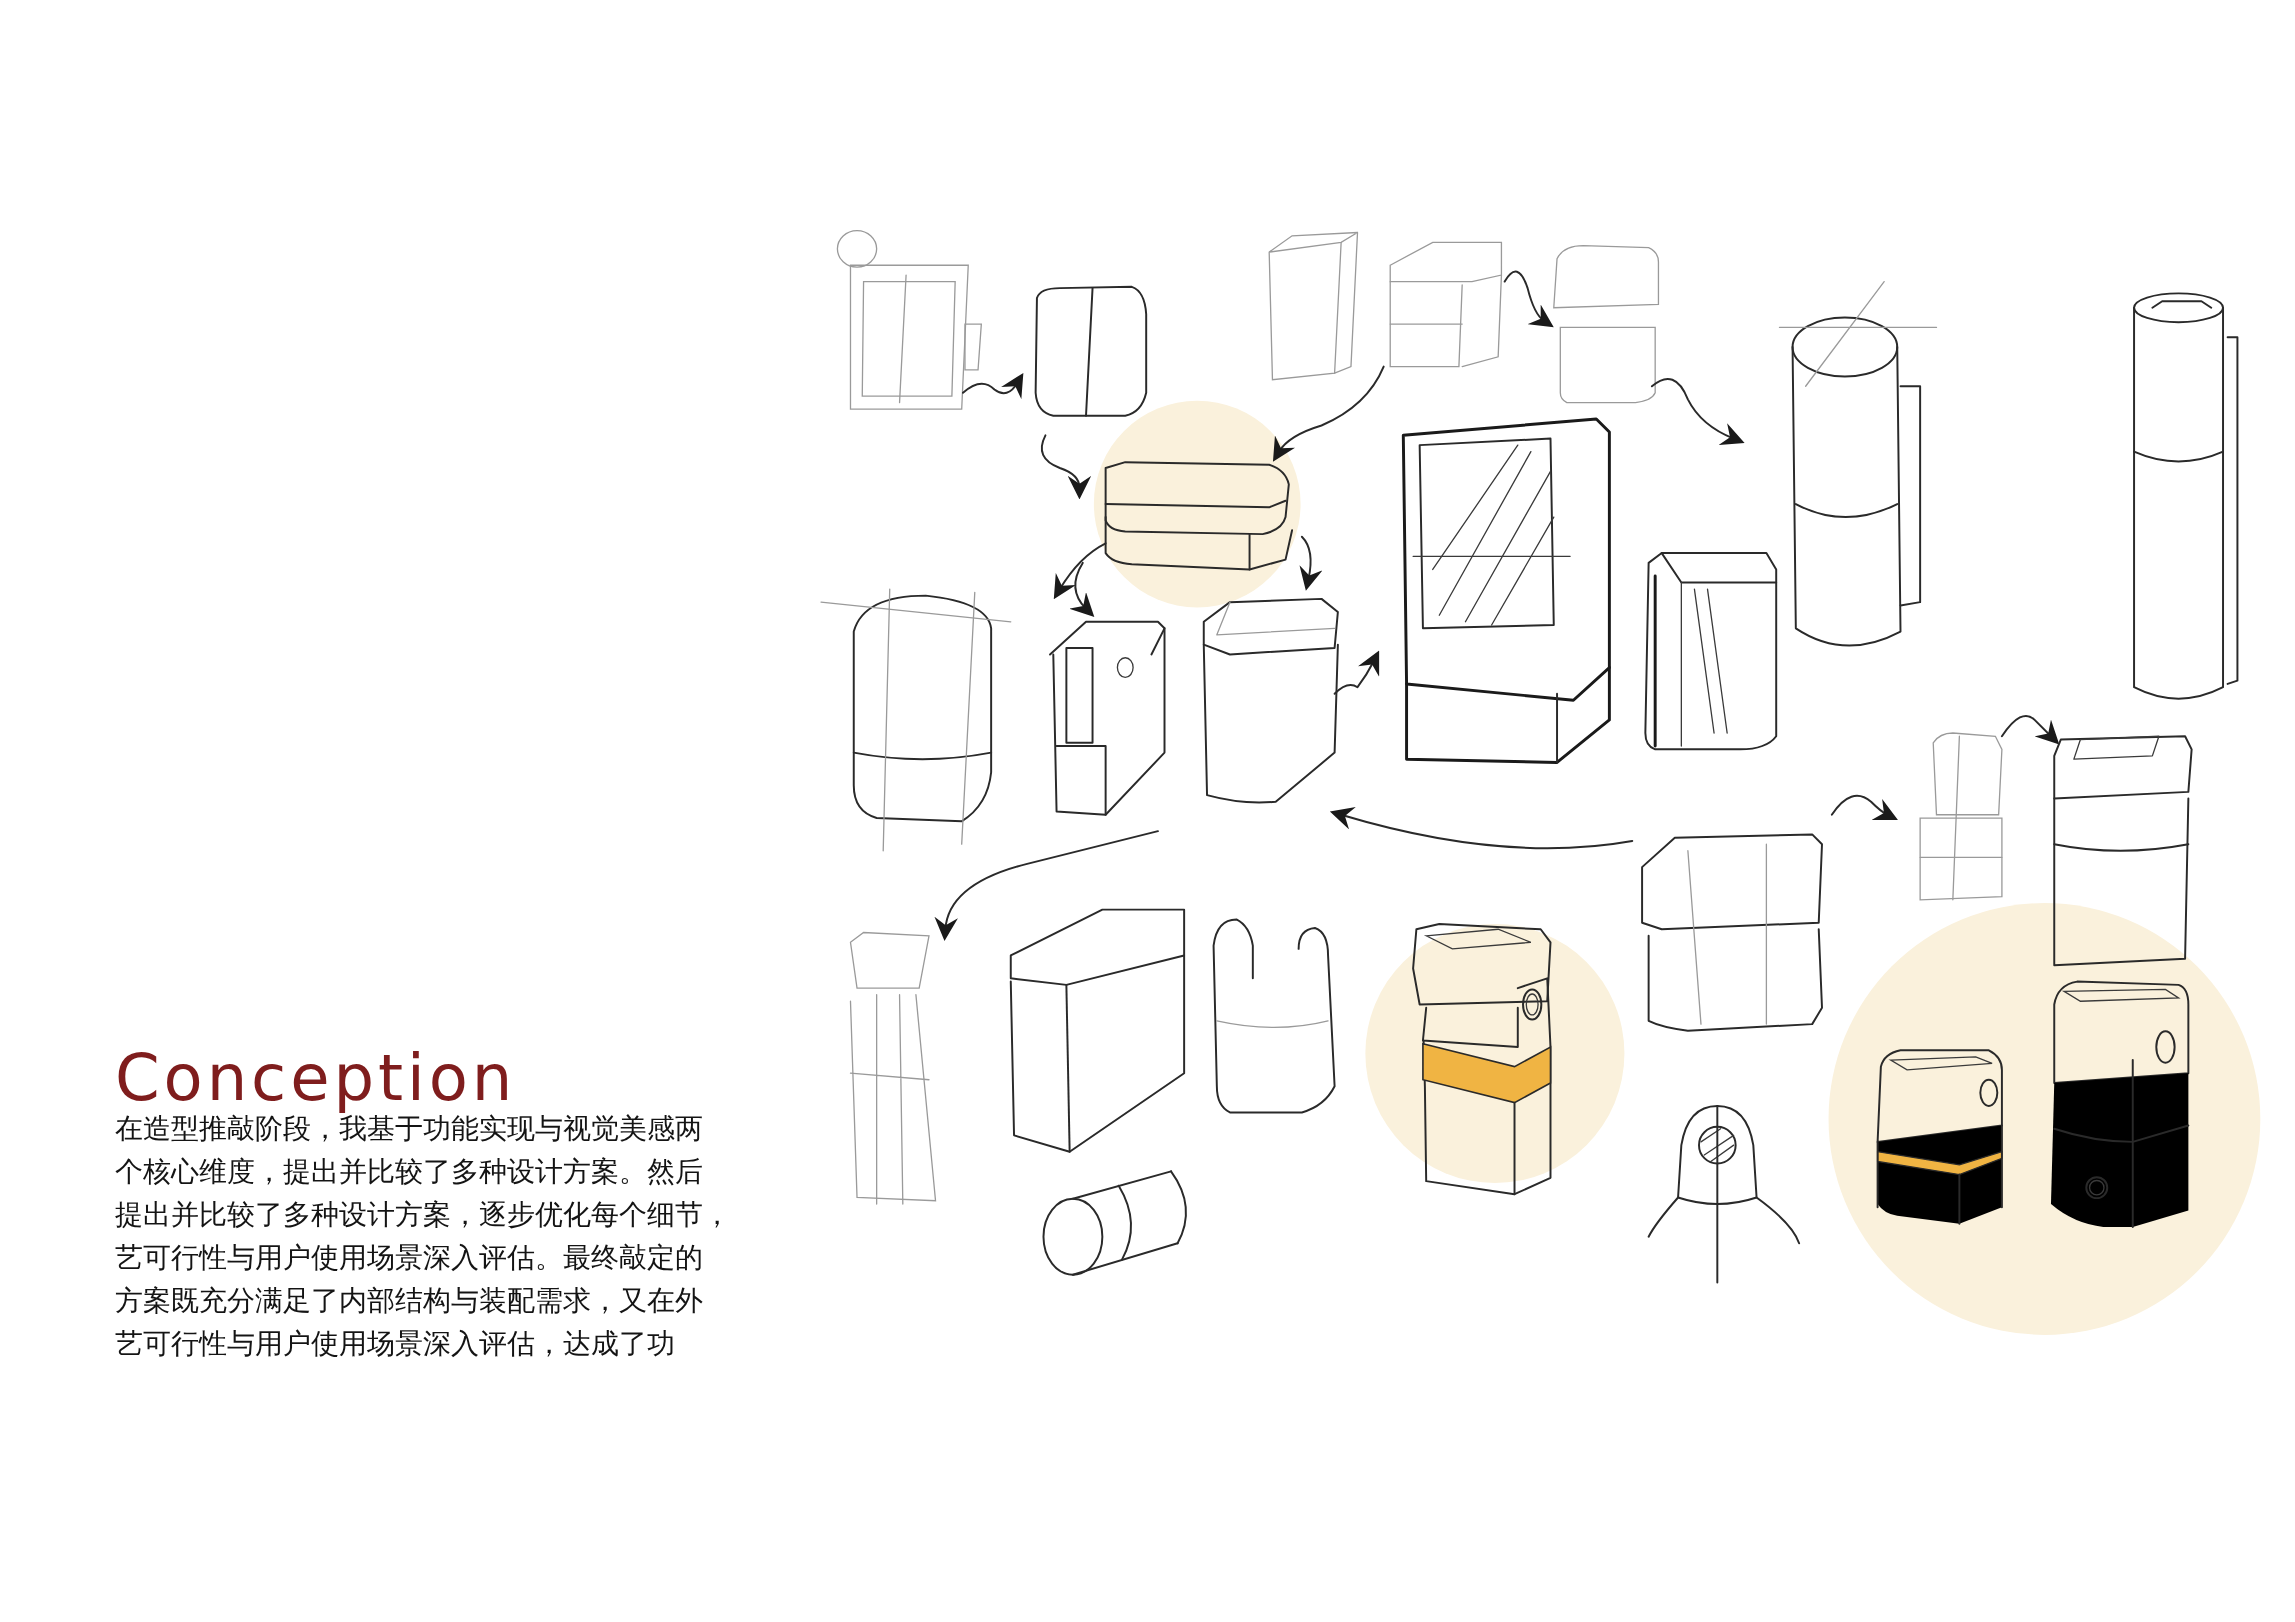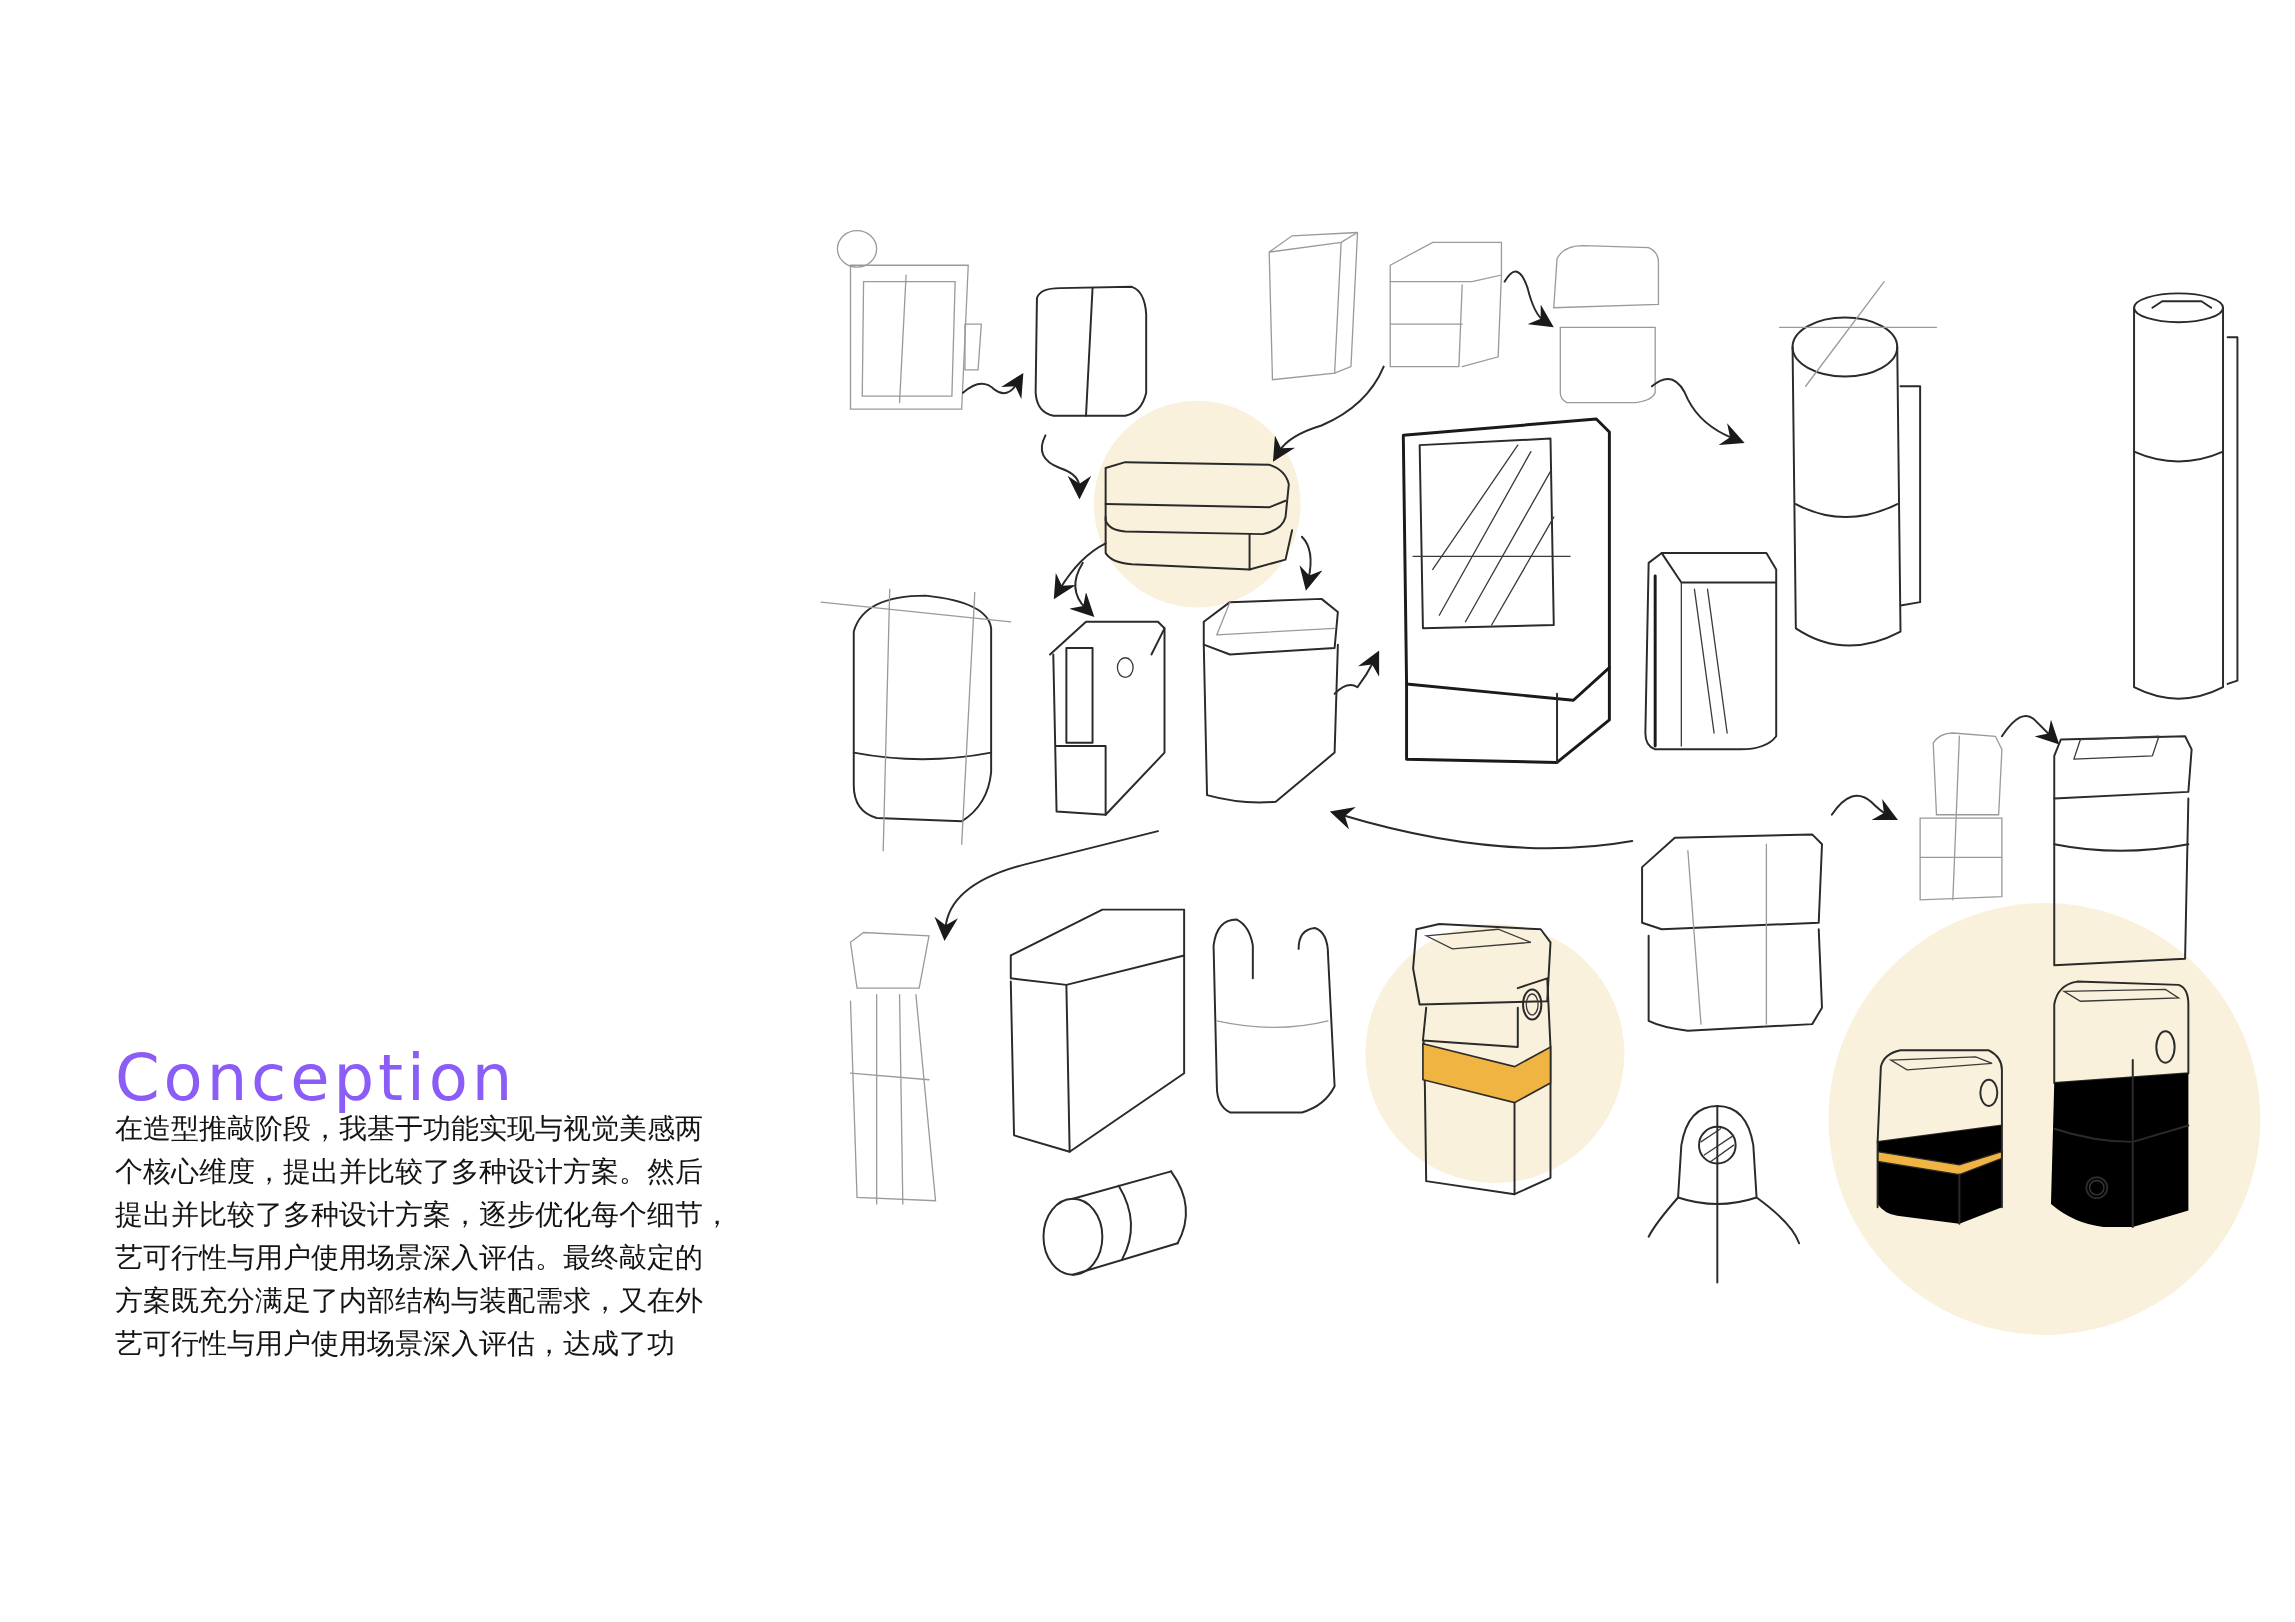--- a/index.html
+++ b/index.html
@@ -1,20 +1,20 @@
 <!DOCTYPE html>
 <html style="font-size:10.5px"><head>
   <meta charset="utf-8">
   <style>
     html, body { margin: 0; padding: 0; background: #ffffff; }
     body { width: 2295px; height: 1623px; position: relative; overflow: hidden; font-family: "DejaVu Sans", sans-serif; }
     .title {
       position: absolute; left: 115px; top: 1046px;
       font-family: "DejaVu Sans", sans-serif; font-size: 64px; font-weight: 400;
-      letter-spacing: 3.9px; color: #8b5cf6; margin: 0; line-height: 1;
+      letter-spacing: 3.9px; color: #7f1d1d; margin: 0; line-height: 1;
     }
     .body-text {
       position: absolute; left: 115px; top: 1107px; width: 628px;
       font-family: "DejaVu Sans", sans-serif; font-size: 28px; line-height: 43px;
       color: #141414; margin: 0;
     }
     .body-text .line { display: block; white-space: nowrap; }
     svg.sketches { position: absolute; left: 0; top: 0; width: 2295px; height: 1623px; }
     .sk { fill: none; stroke: #2a2a2a; stroke-width: 3; stroke-linecap: round; stroke-linejoin: round; }
     .sk-light { fill: none; stroke: #9a9a9a; stroke-width: 2; stroke-linecap: round; }

